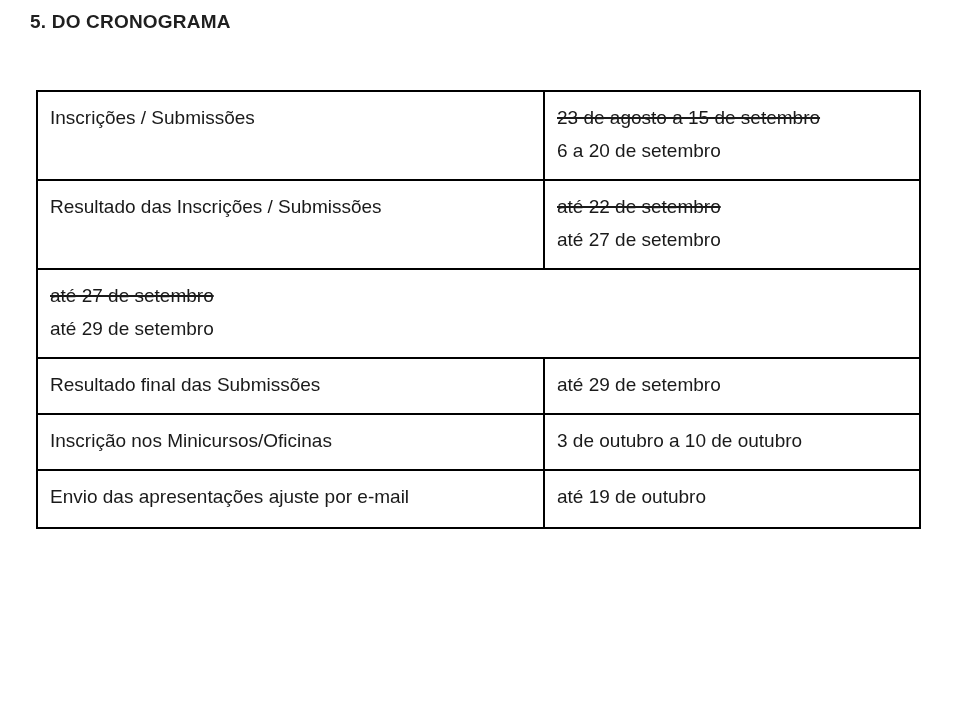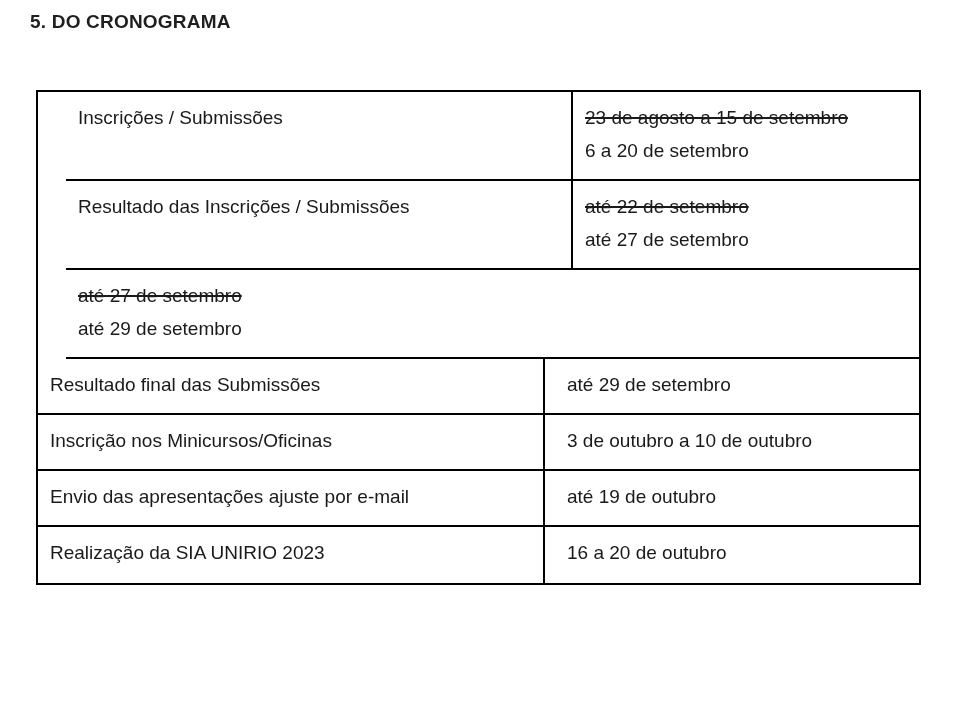--- a/index.html
+++ b/index.html
@@ -25,22 +25,22 @@
     width: 885px;
     border: 2px solid #000000;
     background: #ffffff;
   }
   .trow {
     display: grid;
     grid-template-columns: 507px 1fr;
     border-bottom: 2px solid #000000;
   }
   .trow:last-child { border-bottom: none; }
-  .trow.tall  { min-height: 89px; margin-left: 28px; }
-  .trow.short { min-height: 56px; gap: 10px; }
+  .trow.tall  { min-height: 89px; }
+  .trow.short { min-height: 56px; }
   .cell {
     padding: 9px 12px 8px 12px;
     font-size: 19px;
     line-height: 33px;
   }
   .label-cell { border-right: 2px solid #000000; }
   .old-date {
     text-decoration: line-through;
     text-decoration-thickness: 2px;
   }
@@ -94,21 +94,14 @@
   </div>
 
   <div class="trow short">
     <div class="cell label-cell">Envio das apresentações ajuste por e-mail</div>
     <div class="cell date-cell">
 
       <div class="new-date">até 19 de outubro</div>
     </div>
   </div>
 
-  <div class="trow short">
-    <div class="cell label-cell">Realização da SIA UNIRIO 2023</div>
-    <div class="cell date-cell">
-
-      <div class="new-date">16 a 20 de outubro</div>
-    </div>
-  </div>
 
 </div>
 
 </body></html>

